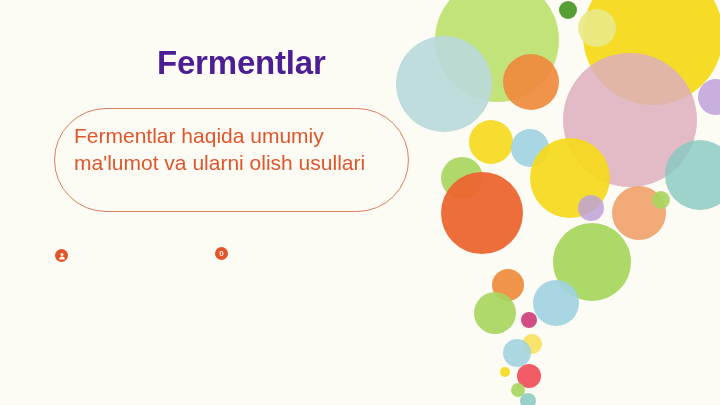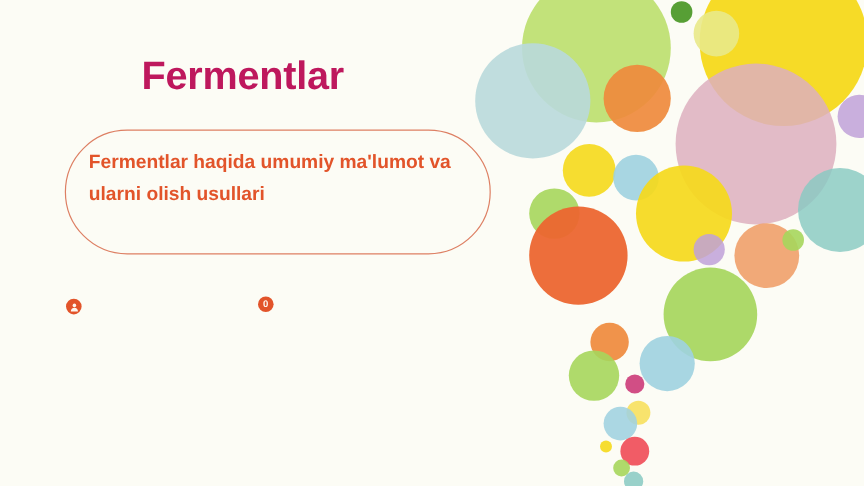--- a/index.html
+++ b/index.html
@@ -51,23 +51,23 @@
     box-sizing: border-box;
     border: 1px solid #dd7f63;
     border-radius: 56px;
     background: transparent;
   }
   #subtitle-text {
     position: absolute;
     left: 74px;
     top: 122px;
     width: 320px;
-    font-size: 16px;
+    font-size: 21px;
     line-height: 27px;
-    font-weight: bold;
+    font-weight: normal;
     color: #e2542a;
   }
   
   .mini-badge {
     position: absolute;
     width: 13px;
     height: 13px;
     border-radius: 50%;
     background: #e2542a;
     color: #fdf6ef;
@@ -111,21 +111,21 @@
       <circle cx="532" cy="344" r="10" fill="#f7e05e" opacity="0.9"></circle>
       <circle cx="517" cy="353" r="14" fill="#9fd2e0" opacity="0.88"></circle>
       <circle cx="505" cy="372" r="5" fill="#f5d91b" opacity="0.9"></circle>
       <circle cx="529" cy="376" r="12" fill="#ef4a56" opacity="0.9"></circle>
       <circle cx="518" cy="390" r="7" fill="#a6d65c" opacity="0.9"></circle>
       <circle cx="528" cy="401" r="8" fill="#87c9c2" opacity="0.85"></circle>
     </svg>
 
   <div id="content">
 
-    <div id="page-title" style="color: #be185d;">Fermentlar</div>
+    <div id="page-title" style="color: #4c1d95; margin-left: 39px;">Fermentlar</div>
 
     <div id="subtitle-pill" style="border-color: rgb(221, 127, 99);"></div>
 
     <div id="subtitle-text" style="color: rgb(226, 84, 42);">Fermentlar haqida umumiy ma'lumot va ularni olish usullari</div>
 
     <div class="mini-badge" id="badge-author" style="background: rgb(226, 84, 42);">
       <svg width="8" height="8" viewBox="0 0 16 16" aria-hidden="true">
         <circle cx="8" cy="5" r="3" fill="#fdf6ef"></circle>
         <path d="M2 15c0-3.3 2.7-6 6-6s6 2.7 6 6z" fill="#fdf6ef"></path>
       </svg>

